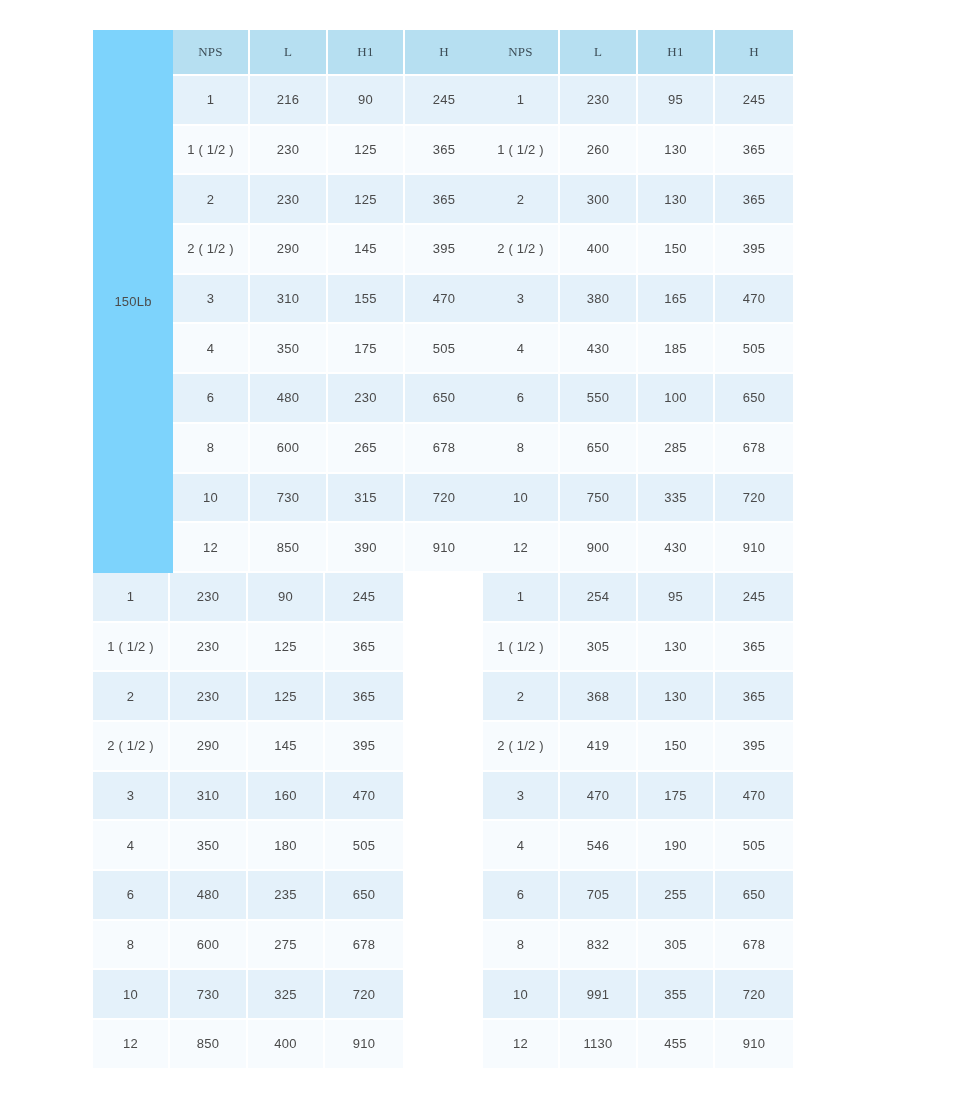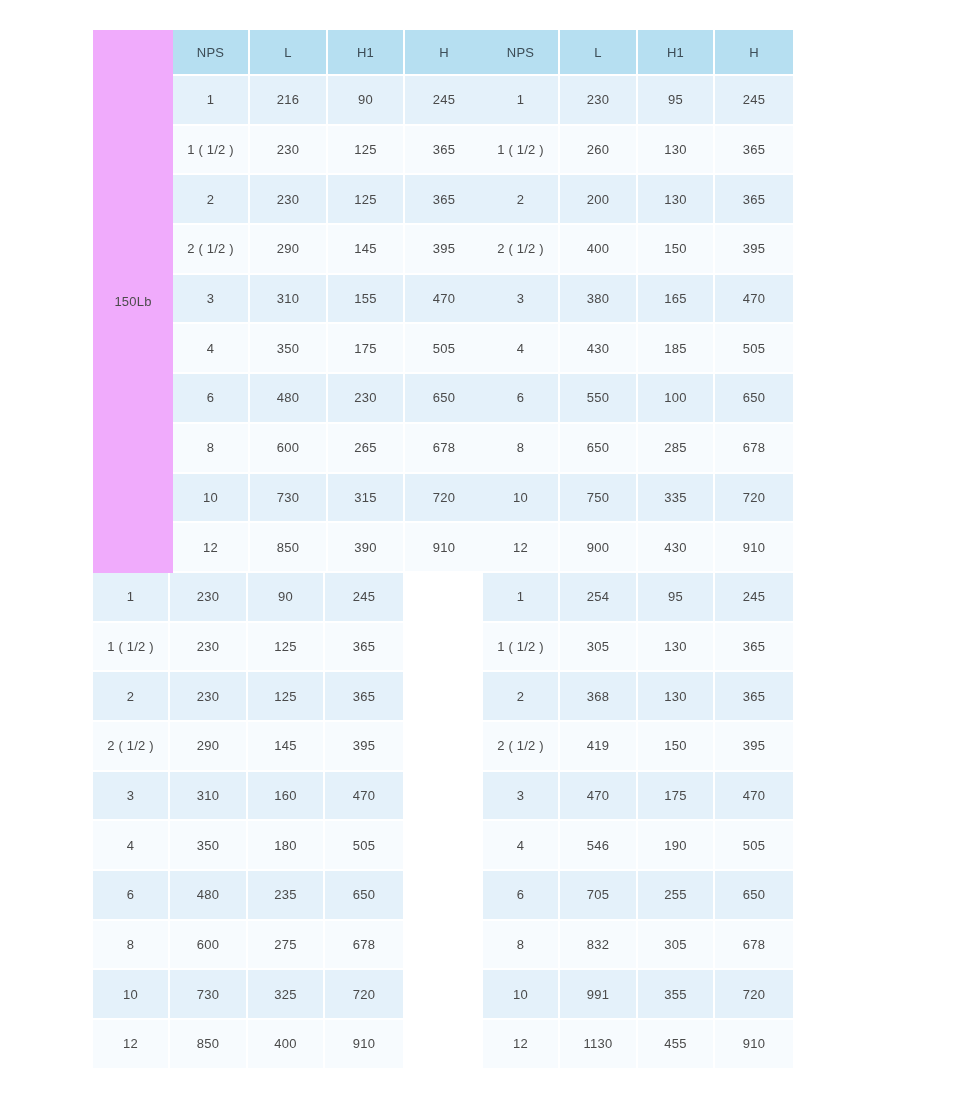--- a/index.html
+++ b/index.html
@@ -39,21 +39,21 @@
     flex-direction: row;
     align-items: stretch;
   }
 
   .group.left  { width: 390px; }
   .group.right { width: 387px; }
 
   .rating-cell {
     width: 80px;
     flex: 0 0 80px;
-    background: #f0abfc;
+    background: #7dd3fc;
     color: #4c4c4c;
     font-size: 13px;
     display: flex;
     align-items: center;
     justify-content: center;
     text-align: center;
     letter-spacing: .2px;
   }
   .group.right .rating-cell {
     width: 77px;
@@ -89,20 +89,21 @@
   }
   .cell:last-child { border-right: none; }
 
   .row.alt .cell { background: #e4f1fa; }
 
   .row.head .cell {
     background: #b6dff1;
     color: #3d4d57;
     font-size: 13px;
     border-bottom: 2px solid #ffffff;
+    font-family: Liberation Serif, serif;
   }
 
   
   .cell.c-nps { flex: 0 0 77px; }
   .cell.c-l   { flex: 0 0 78px; }
   .cell.c-h1  { flex: 0 0 77px; }
   .cell.c-h   { flex: 0 0 78px; }
 
   .group.right .cell.c-nps { flex: 0 0 77px; }
   .group.right .cell.c-l   { flex: 0 0 78px; }
@@ -203,21 +204,21 @@
           <div class="cell c-h">245</div>
         </div>
         <div class="row">
           <div class="cell c-nps">1 ( 1/2 )</div>
           <div class="cell c-l">260</div>
           <div class="cell c-h1">130</div>
           <div class="cell c-h">365</div>
         </div>
         <div class="row alt">
           <div class="cell c-nps">2</div>
-          <div class="cell c-l">200</div>
+          <div class="cell c-l">300</div>
           <div class="cell c-h1">130</div>
           <div class="cell c-h">365</div>
         </div>
         <div class="row">
           <div class="cell c-nps">2 ( 1/2 )</div>
           <div class="cell c-l">400</div>
           <div class="cell c-h1">150</div>
           <div class="cell c-h">395</div>
         </div>
         <div class="row alt">

